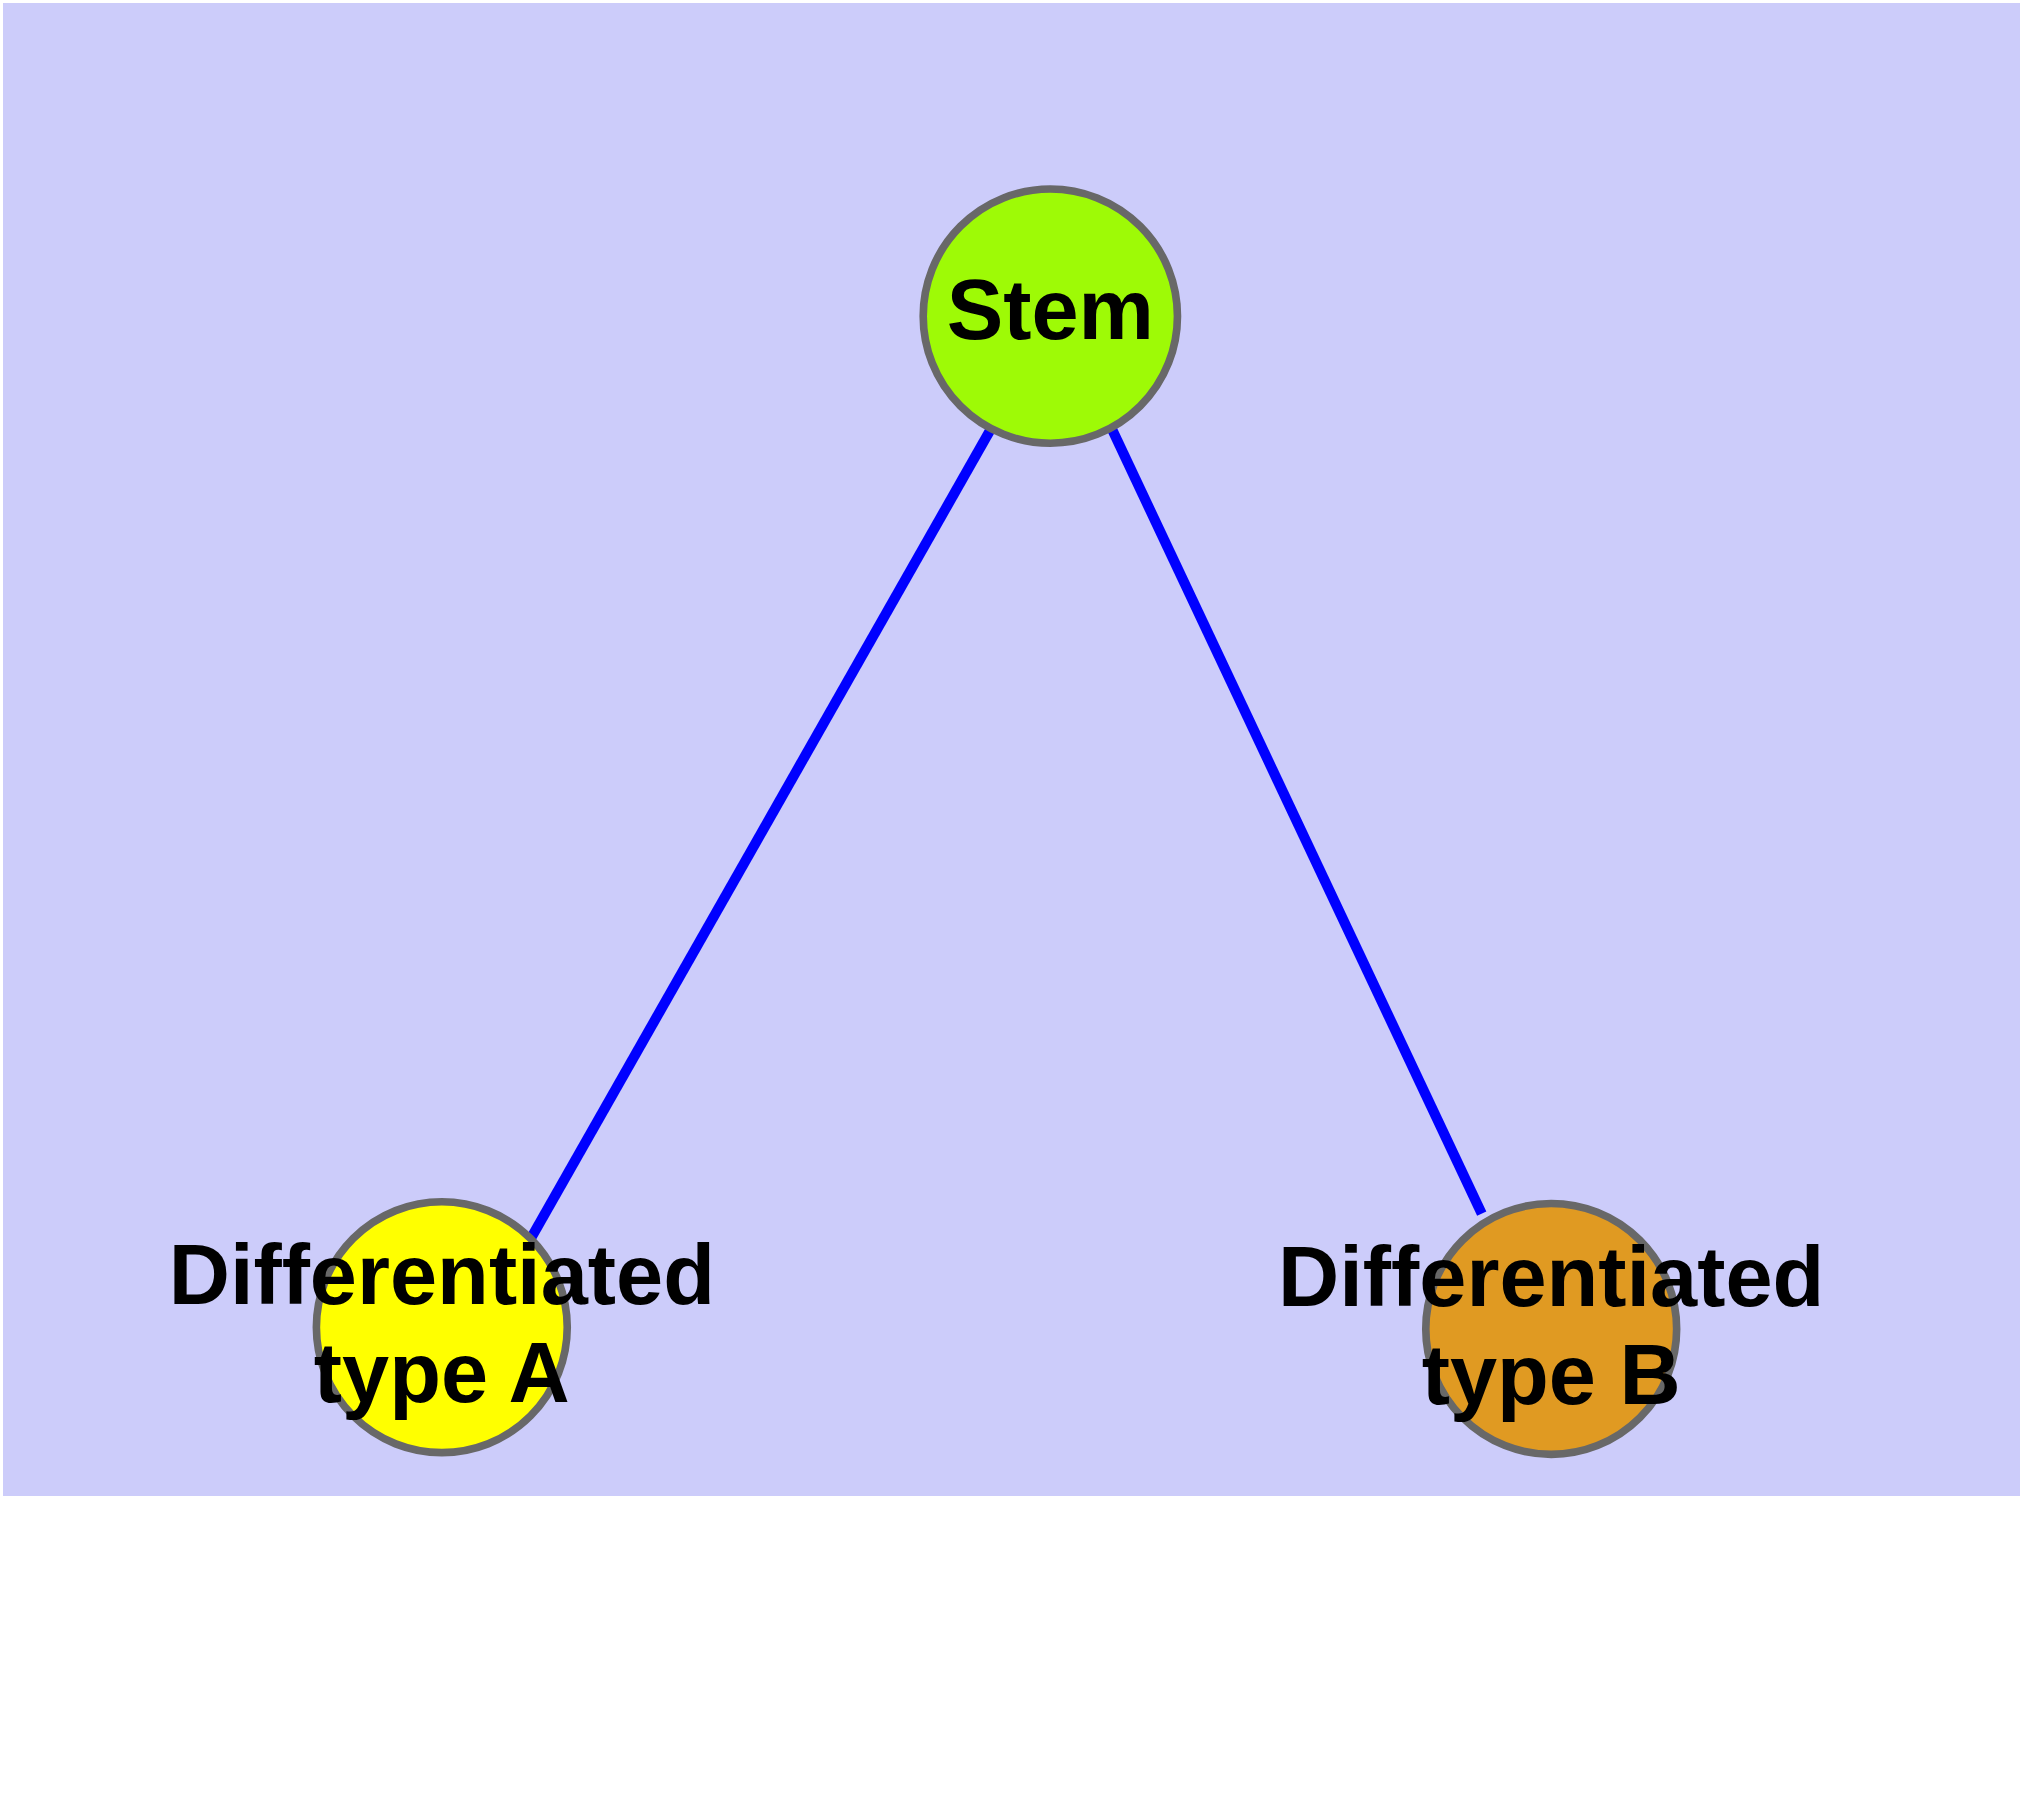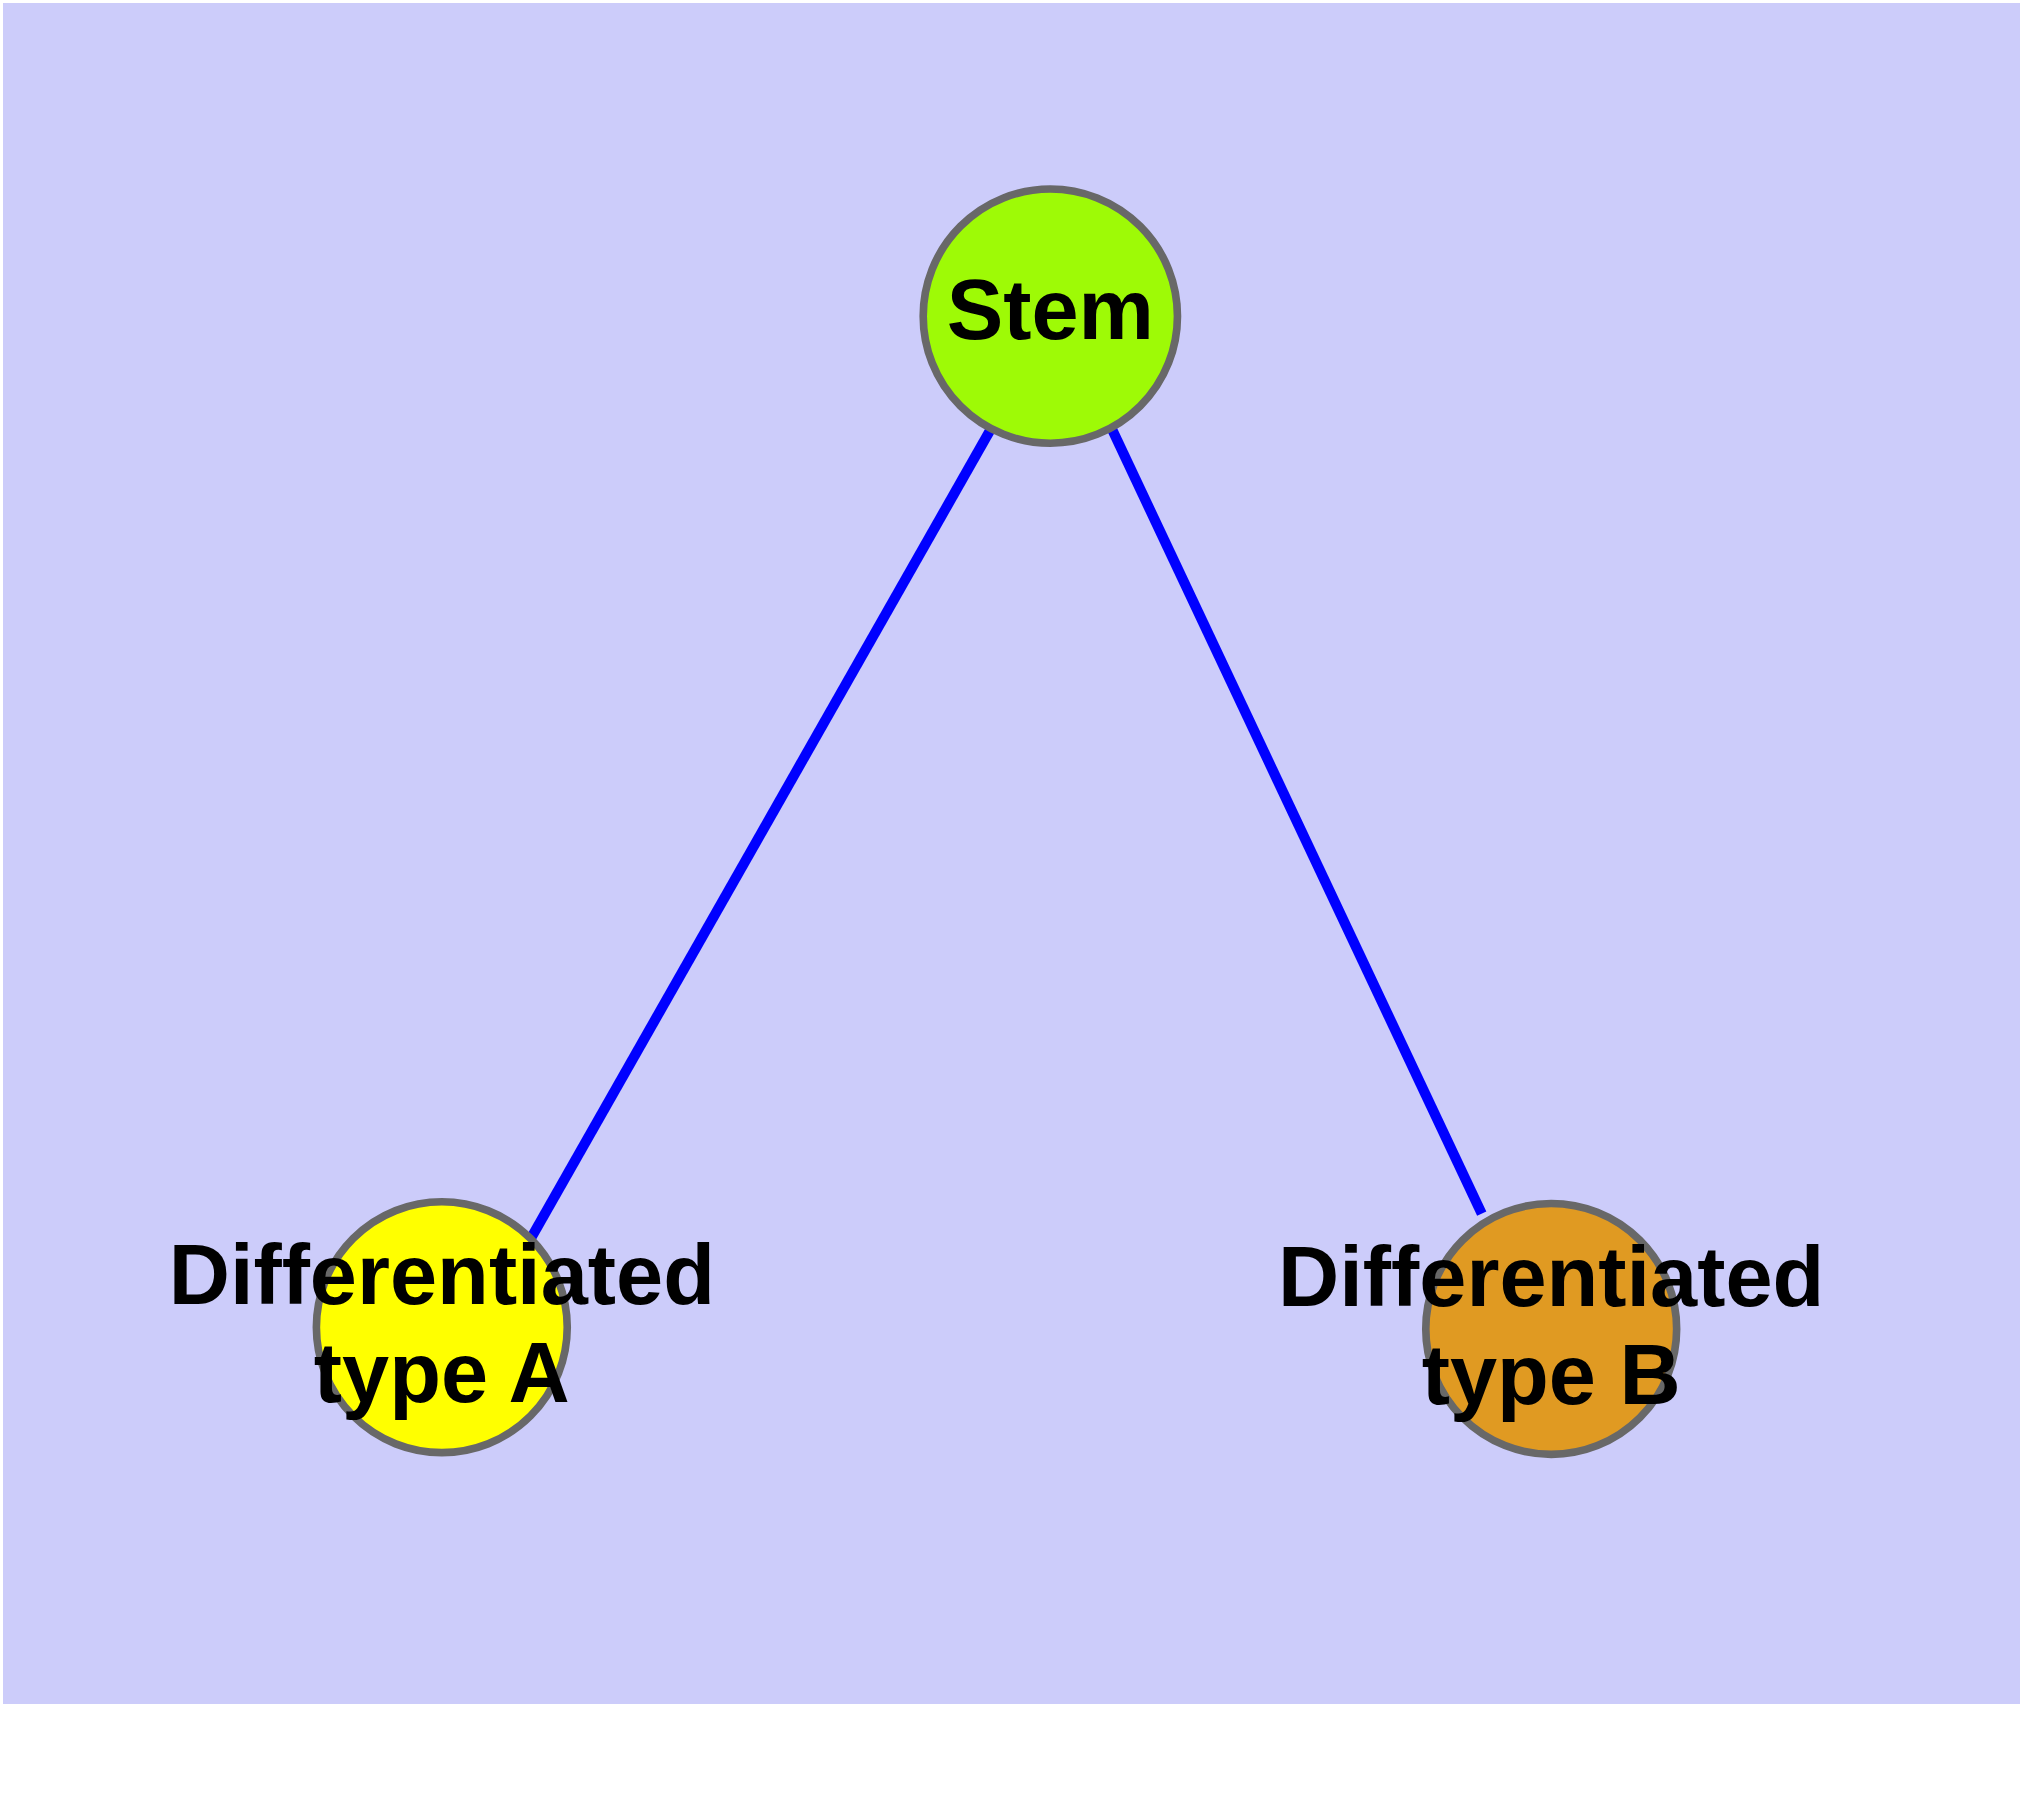--- a/index.html
+++ b/index.html
@@ -6,21 +6,21 @@
     margin: 0;
     padding: 0;
     background: #ffffff;
   }
   body {
     font-family: "Liberation Sans", sans-serif;
   }
   #canvas {
     position: relative;
     width: 2021px;
-    height: 1704px;
+    height: 1496px;
     overflow: hidden;
     background: #ffffff;
   }
   #plot-bg {
     position: absolute;
     left: 3.4px;
     top: 3.4px;
     width: 2017px;
     height: 1809px;
     background: #ccccfa;

